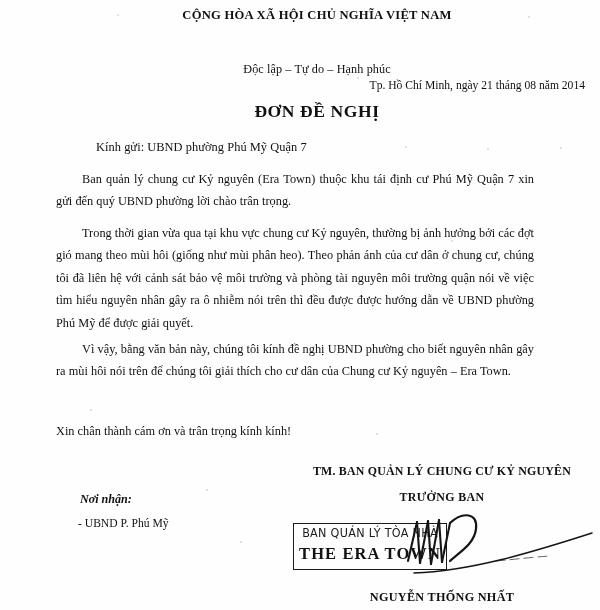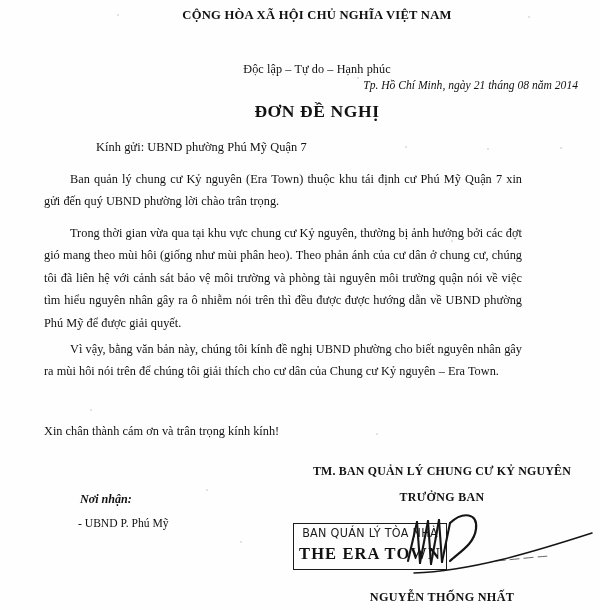--- a/index.html
+++ b/index.html
@@ -38,21 +38,21 @@
     font-size: 12.2px;
     letter-spacing: 0.1px;
     margin-top: 28px;
   }
 
   
   #place-date {
     top: 79px; left: 0; width: 578px;
     text-align: right;
     font-size: 11.6px;
-    font-style: italic;
+    padding-left: 7px;
   }
 
   
   #doc-title {
     top: 101px; left: 0; width: 600px;
     font-size: 17.5px;
     font-weight: bold;
     letter-spacing: 0.6px;
   }
 
@@ -60,21 +60,21 @@
   #recipient {
     top: 140px; left: 96px;
     font-size: 12.4px;
     font-weight: normal;
     letter-spacing: 0.05px;
   }
 
   
   .para {
     position: absolute;
-    left: 44px;
+    left: 56px;
     width: 478px;
     font-size: 12.3px;
     line-height: 22.4px;
     text-align: justify;
     text-justify: inter-word;
     letter-spacing: 0.02px;
   }
   .para.indent { text-indent: 26px; }
   .para.noj    { text-align: left; }
 

